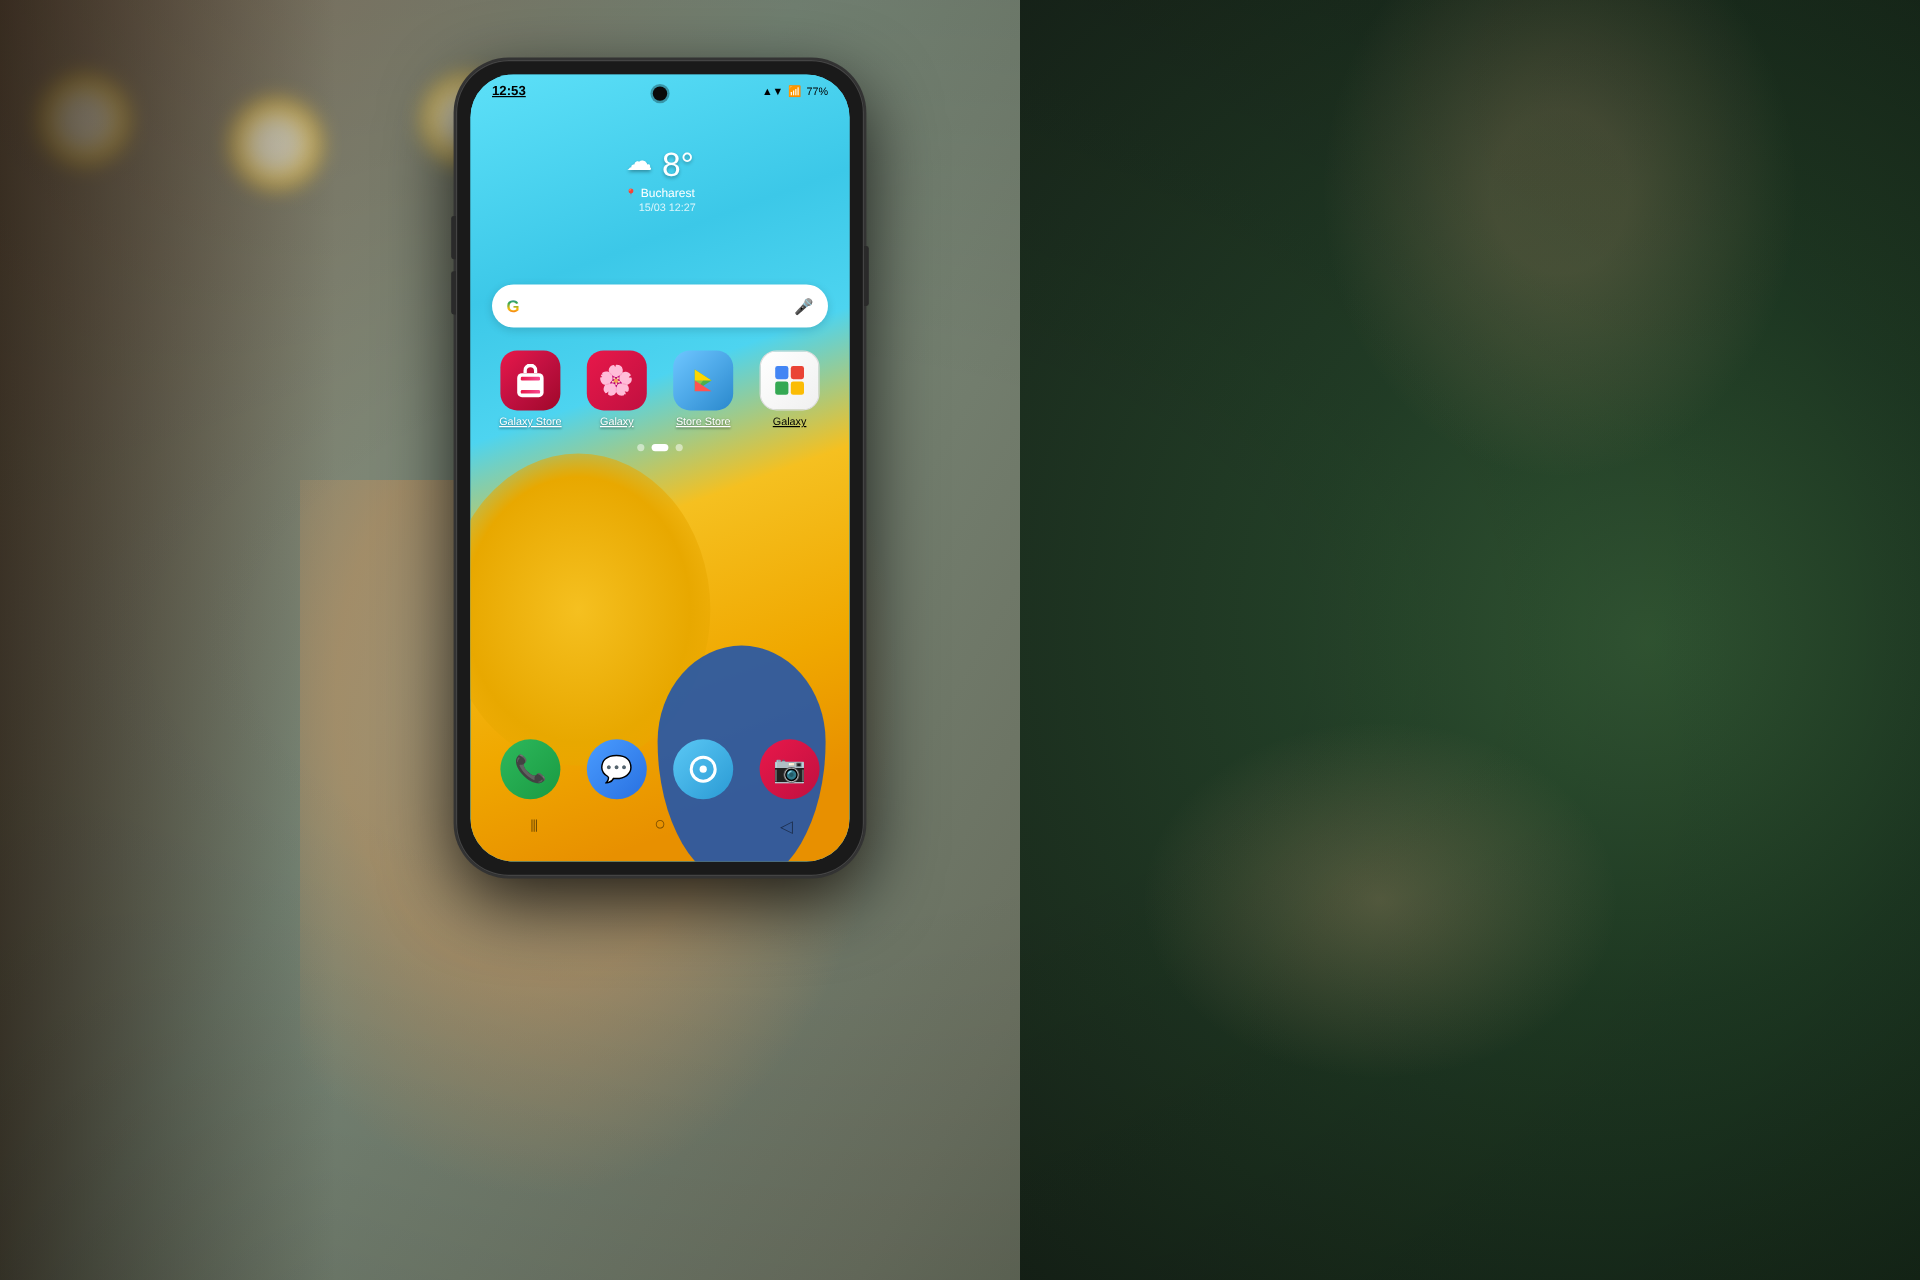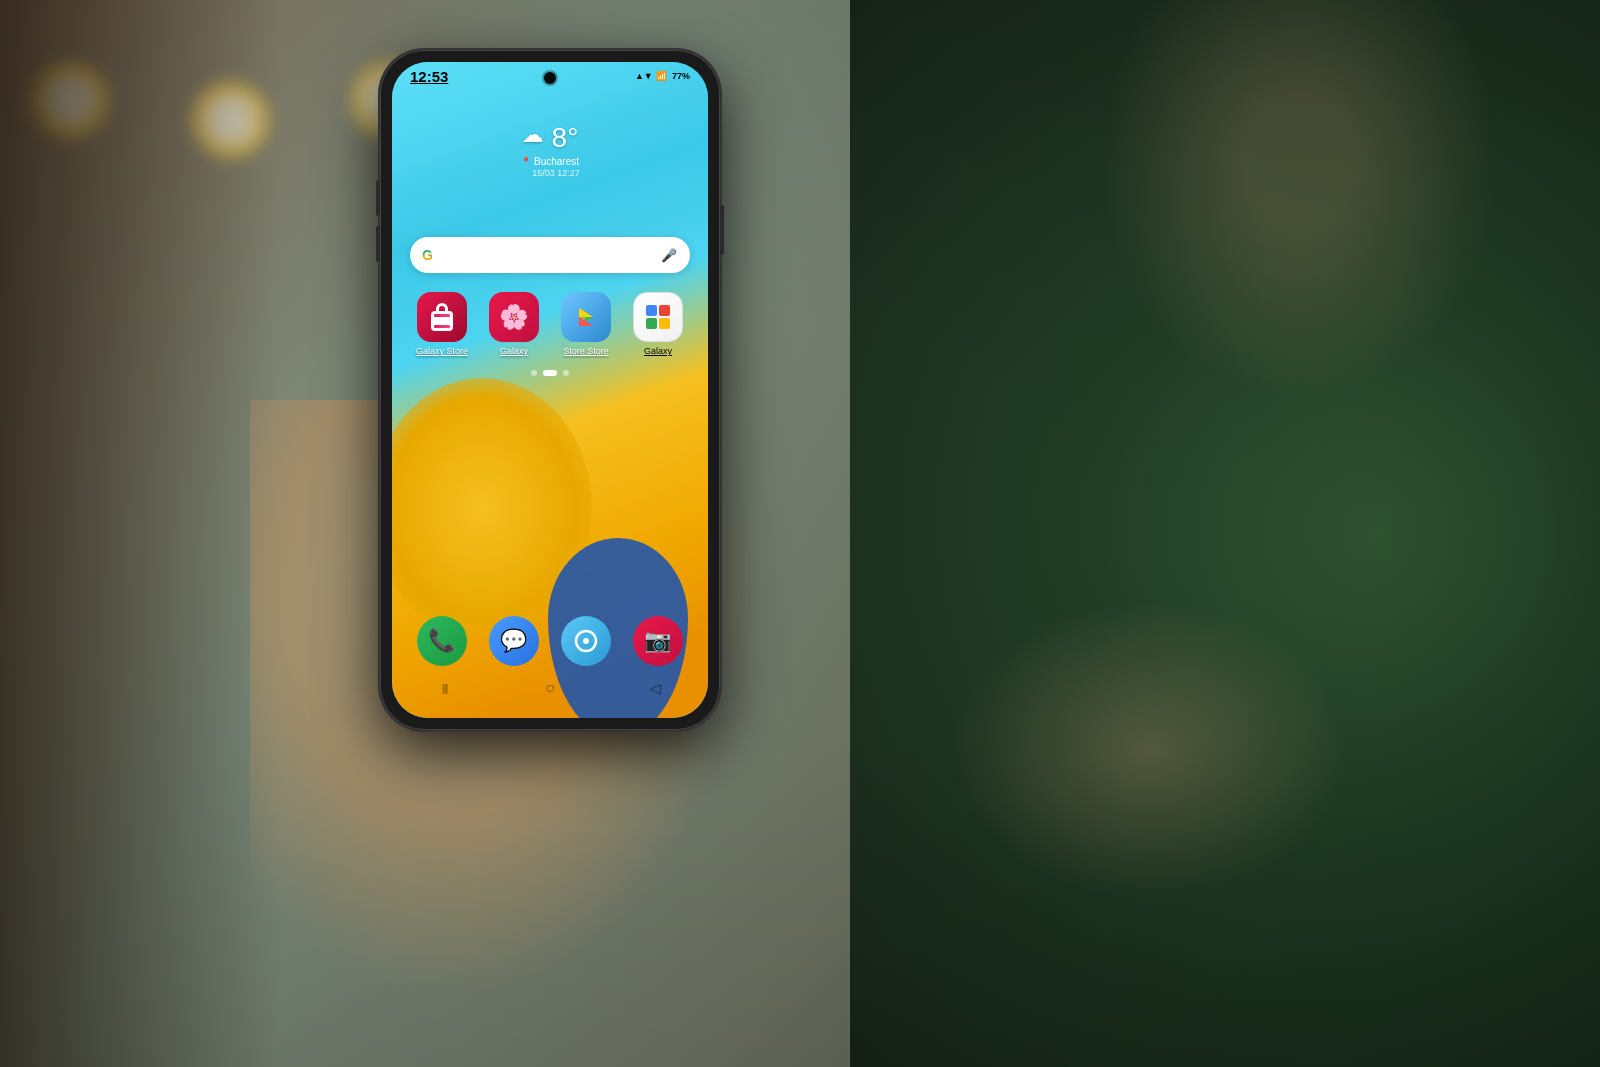--- a/index.html
+++ b/index.html
@@ -124,21 +124,21 @@
       left: 0;
       right: 0;
       height: 28px;
       display: flex;
       align-items: center;
       justify-content: space-between;
       padding: 0 18px;
       z-index: 20;
     }
     .status-time {
-      font-size: 15px;
+      font-size: 11px;
       font-weight: 600;
       color: #000;
       text-decoration: underline;
     }
     .status-icons {
       display: flex;
       align-items: center;
       gap: 4px;
       font-size: 10px;
       color: #000;
@@ -459,21 +459,21 @@
       <div class="wallpaper-blue-circle"></div>
     </div>
 
     <div class="camera-hole"></div>
 
     <div class="status-bar">
       <span class="status-time">12:53</span>
       <div class="status-icons">
         <span style="font-size:9px;">▲▼</span>
         <span style="font-size:9px;">📶</span>
-        <span style="font-size:9px;font-weight:bold;">77%</span>
+        <span style="font-size:9px;">77%</span>
       </div>
     </div>
 
     <div class="weather-widget">
       <div class="weather-temp">
         <span class="weather-icon">☁</span>
         <span>8°</span>
       </div>
       <div class="weather-location">
         <span style="font-size:8px;color:#ff6644;">📍</span>

